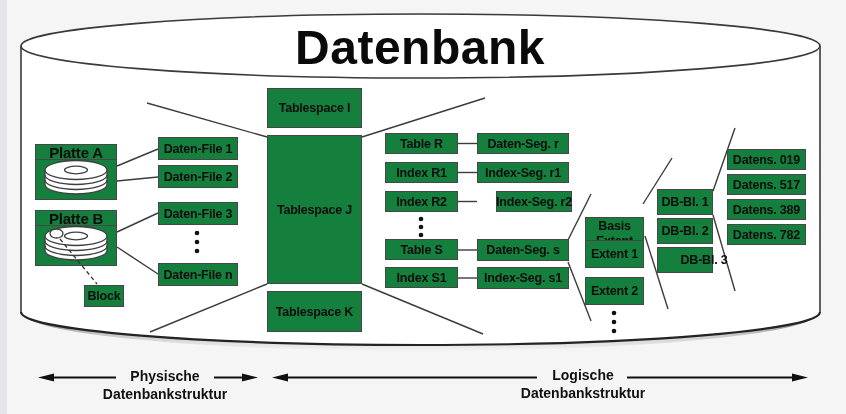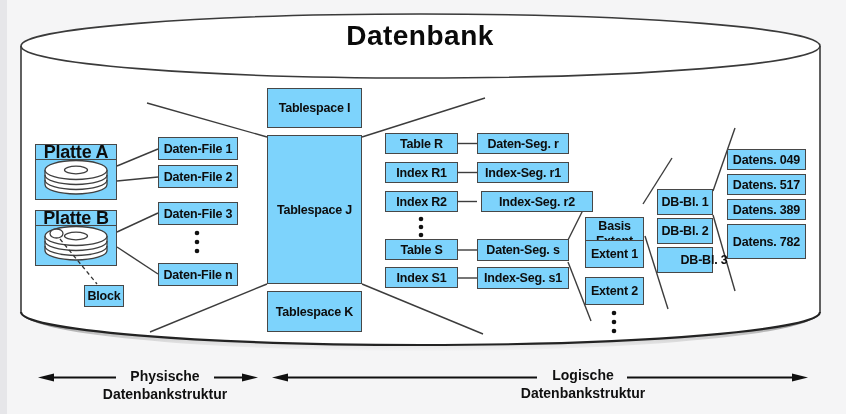--- a/index.html
+++ b/index.html
@@ -4,32 +4,32 @@
 <style>
   html,body{margin:0;padding:0;background:#e9e9ec;}
   #stage{
     position:relative;width:846px;height:414px;background:#f5f5f6;overflow:hidden;
     font-family:"Liberation Sans",sans-serif;color:#0d0d0d;
   }
   #edge-strip{position:absolute;left:0;top:0;width:7px;height:414px;background:#e6e6e9;}
   svg.layer{position:absolute;left:0;top:0;pointer-events:none;}
   #title{
     position:absolute;left:20px;top:20px;width:800px;text-align:center;
-    font-size:28px;font-weight:700;letter-spacing:.5px;color:#0a0a0a;z-index:2;
+    font-size:48px;font-weight:700;letter-spacing:.5px;color:#0a0a0a;z-index:2;
   }
   .box{
-    position:absolute;box-sizing:border-box;background:#7dd3fc;border:1.5px solid #474747;
+    position:absolute;box-sizing:border-box;background:#15803d;border:1.5px solid #474747;
     display:flex;align-items:center;justify-content:center;
     font-size:12.5px;font-weight:700;white-space:nowrap;letter-spacing:-.2px;z-index:2;
   }
   .box.wrap{white-space:normal;text-align:center;line-height:1.2;margin-top:15px;}
   .platte{flex-direction:column;justify-content:flex-start;align-items:stretch;}
   .platte-hdr{
     height:14px;border-bottom:1.5px solid #474747;display:flex;align-items:center;
-    justify-content:center;font-size:18px;font-weight:700;
+    justify-content:center;font-size:15px;font-weight:700;
   }
   .legend{
     position:absolute;text-align:center;font-size:14px;font-weight:700;
     line-height:17.5px;color:#101010;z-index:2;white-space:nowrap;
   }
   .legend span{display:block;}
 </style>
 </head>
 <body>
 
@@ -114,36 +114,36 @@
   <div class="box" style="left:267px;top:291px;width:95px;height:41px;">Tablespace K</div>
 
   <div class="box" style="left:385px;top:133px;width:73px;height:21px;">Table R</div>
   <div class="box" style="left:385px;top:162px;width:73px;height:21px;">Index R1</div>
   <div class="box" style="left:385px;top:191px;width:73px;height:21px;">Index R2</div>
   <div class="box" style="left:385px;top:239px;width:73px;height:21px;">Table S</div>
   <div class="box" style="left:385px;top:267px;width:73px;height:21px;">Index S1</div>
 
   <div class="box" style="left:477px;top:133px;width:92px;height:21px;">Daten-Seg. r</div>
   <div class="box" style="left:477px;top:162px;width:92px;height:21px;">Index-Seg. r1</div>
-  <div class="box" style="left:481px;top:191px;width:112px;height:21px;">Index-Seg. r2</div>
+  <div class="box" style="left:496px;top:191px;width:76px;height:21px;">Index-Seg. r2</div>
   <div class="box" style="left:477px;top:239px;width:92px;height:22px;">Daten-Seg. s</div>
   <div class="box" style="left:477px;top:267px;width:92px;height:22px;">Index-Seg. s1</div>
 
   <div class="box wrap" style="left:585px;top:202px;width:59px;height:34px;">Basis Extent</div>
   <div class="box" style="left:585px;top:240px;width:59px;height:28px;">Extent 1</div>
   <div class="box" style="left:585px;top:277px;width:59px;height:28px;">Extent 2</div>
 
   <div class="box" style="left:657px;top:189px;width:56px;height:26px;">DB-Bl. 1</div>
   <div class="box" style="left:657px;top:218px;width:56px;height:26px;">DB-Bl. 2</div>
   <div class="box" style="left:657px;top:247px;width:56px;height:26px;padding-left:38px;">DB-Bl. 3</div>
 
-  <div class="box" style="left:727px;top:149px;width:79px;height:21px;">Datens. 049</div>
+  <div class="box" style="left:727px;top:149px;width:79px;height:21px;">Datens. 019</div>
   <div class="box" style="left:727px;top:174px;width:79px;height:21px;">Datens. 517</div>
   <div class="box" style="left:727px;top:199px;width:79px;height:21px;">Datens. 389</div>
-  <div class="box" style="left:727px;top:224px;width:79px;height:35px;">Datens. 782</div>
+  <div class="box" style="left:727px;top:224px;width:79px;height:21px;">Datens. 782</div>
 
   <div class="legend" style="left:95px;top:368px;width:140px;">
     <span>Physische</span>
     <span>Datenbankstruktur</span>
   </div>
   <div class="legend" style="left:498px;top:367px;width:170px;">
     <span>Logische</span>
     <span>Datenbankstruktur</span>
   </div>
 

